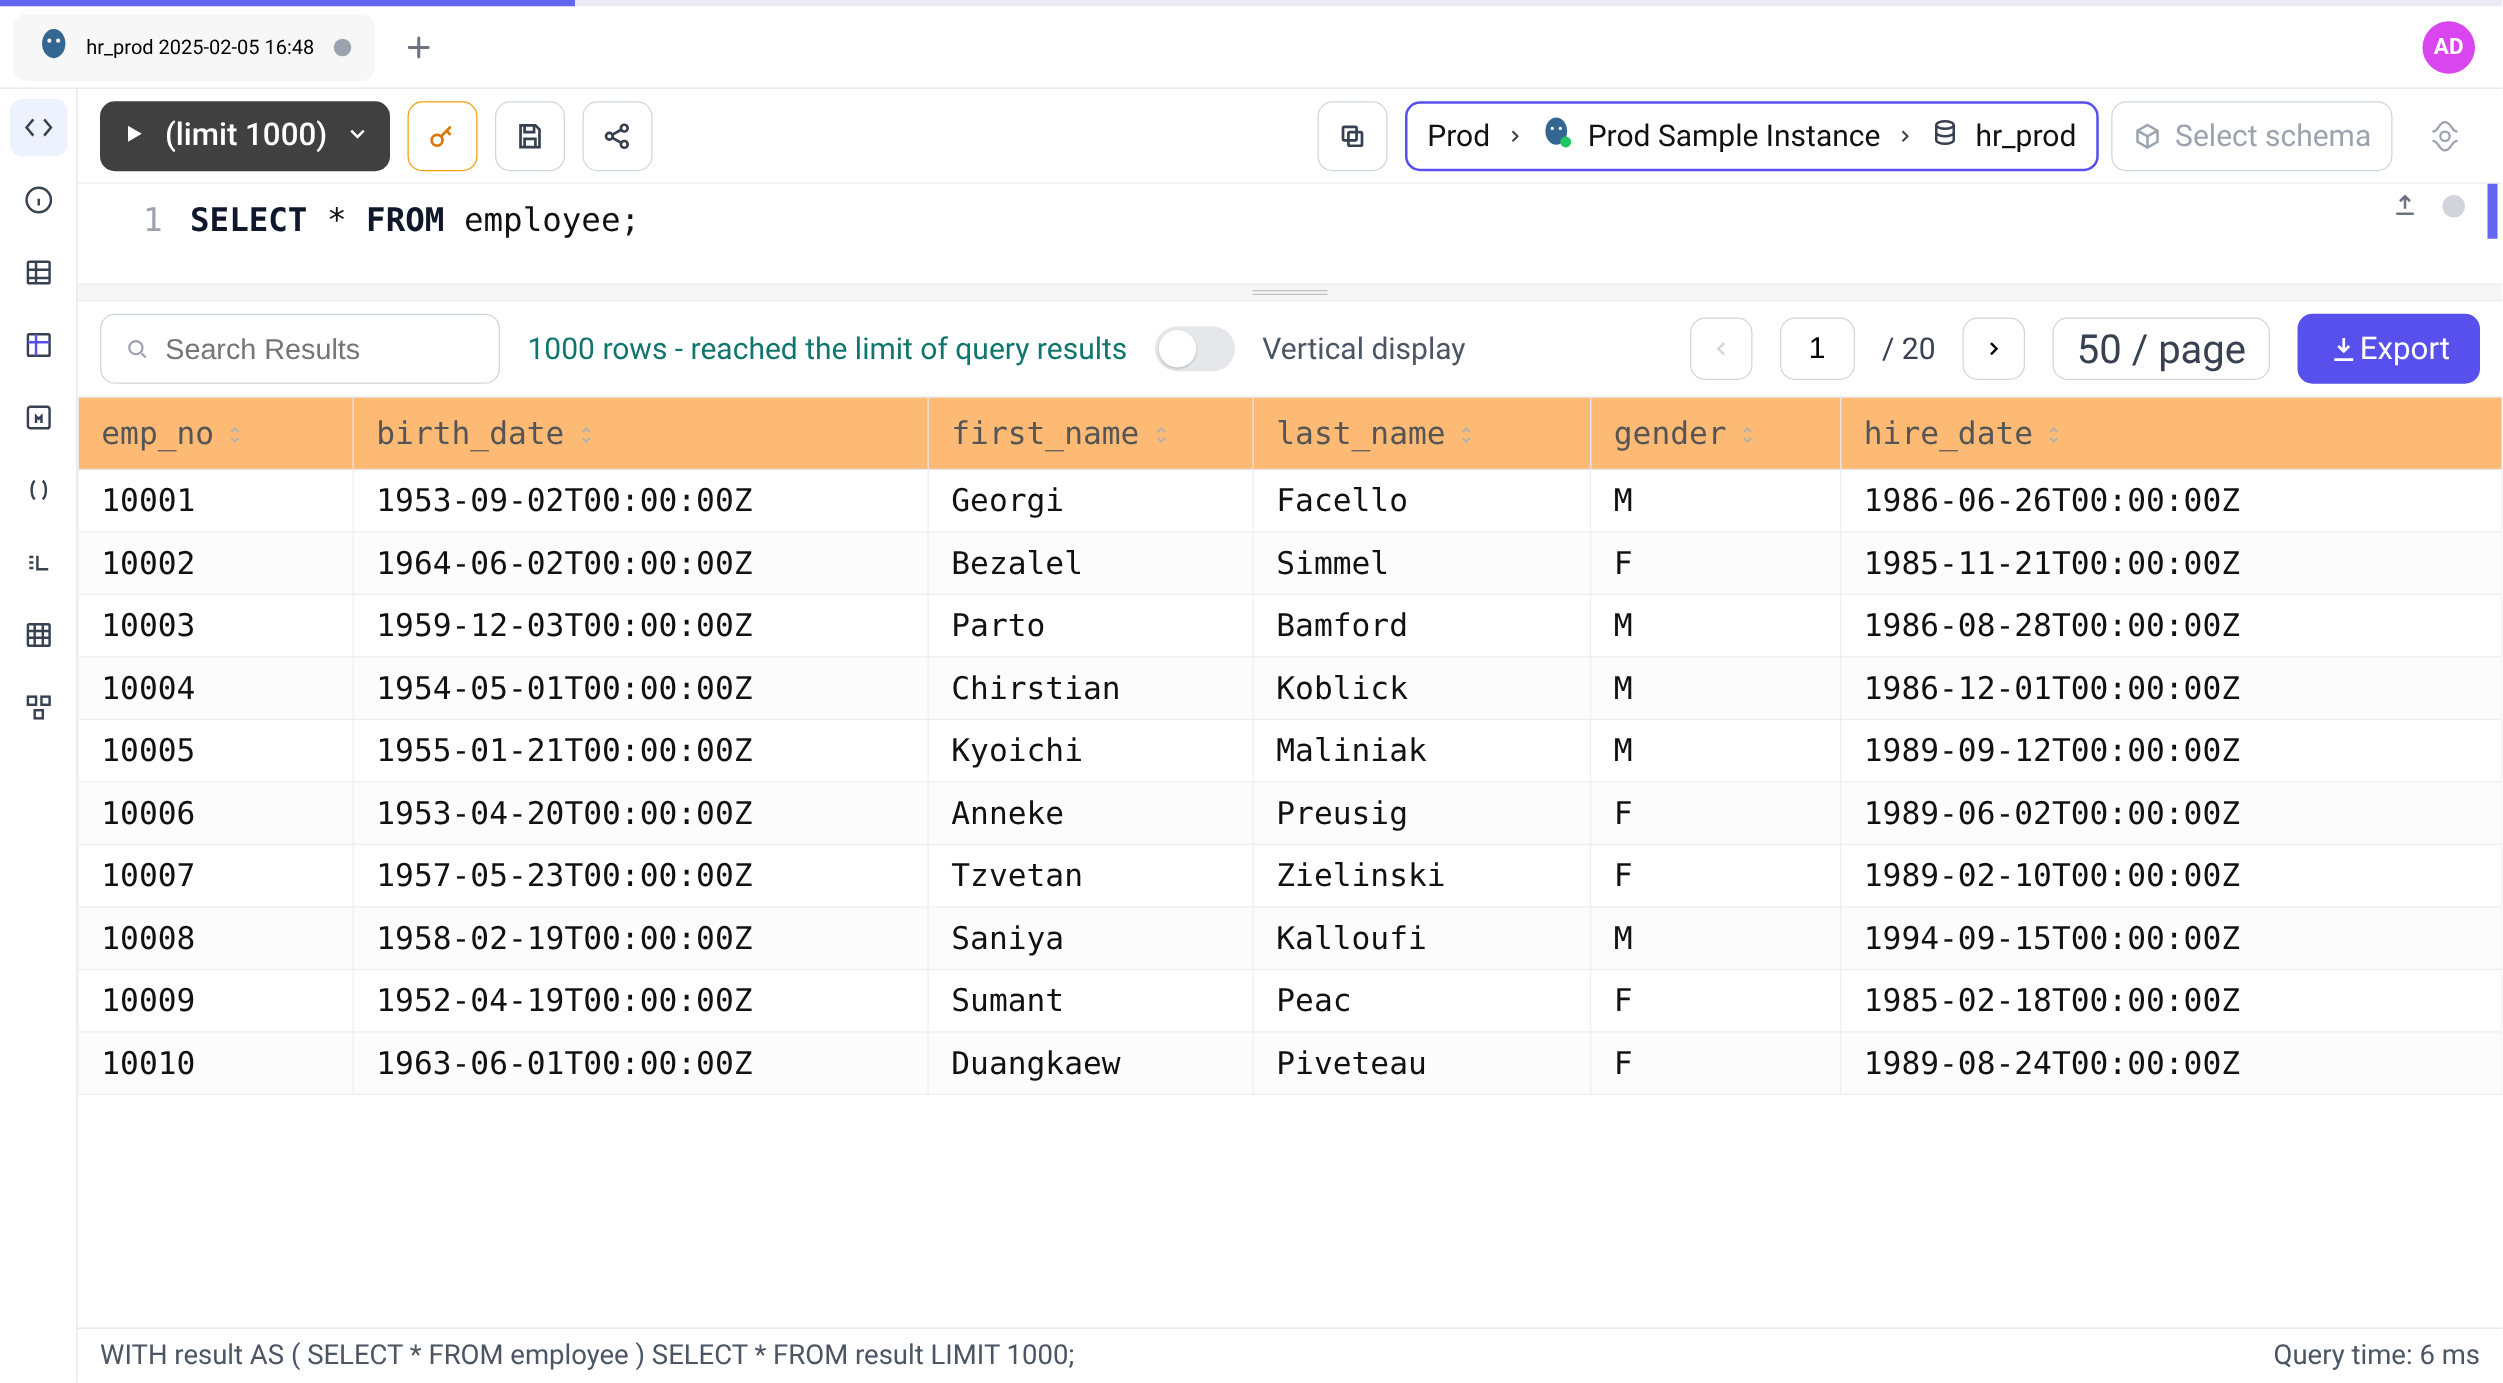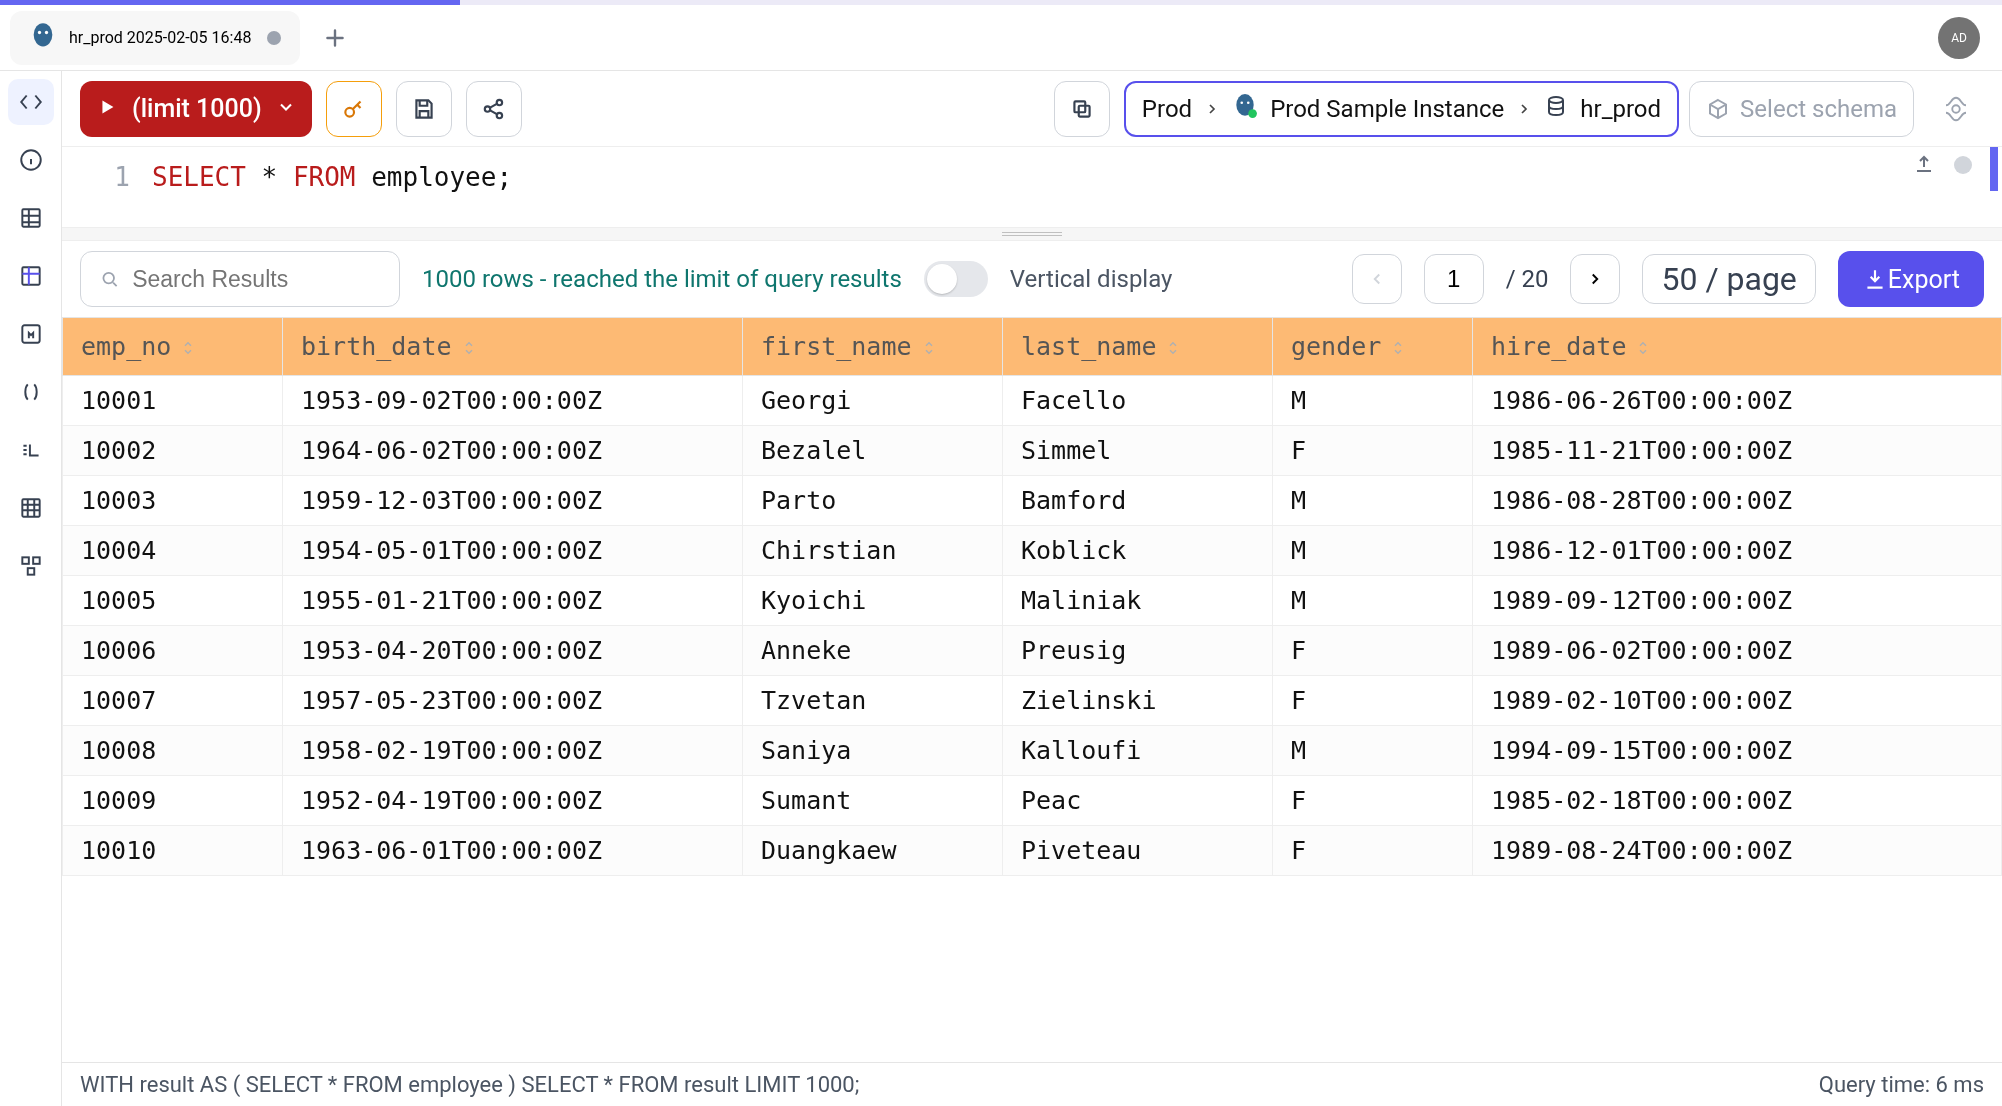--- a/index.html
+++ b/index.html
@@ -12,34 +12,34 @@
 
   
   .tab-strip { height: 66px; display: flex; align-items: center; padding: 0 10px; border-bottom: 1px solid #e5e5e5; gap: 10px; }
   .tab { display: flex; align-items: center; gap: 12px; padding: 10px 18px; border-radius: 12px; background: #fff; border: 1px solid transparent; justify-content: space-between; }
   .tab.active { background: #f7f7f7; }
   .tab-icon svg { width: 28px; height: 28px; }
   .tab-dirty { width: 14px; height: 14px; border-radius: 50%; background: #9ca3af; margin-left: 4px; }
   .new-tab-btn { width: 50px; height: 50px; display: flex; align-items: center; justify-content: center; border-radius: 10px; cursor: pointer; }
   .new-tab-btn svg { width: 26px; height: 26px; stroke: #6b7280; }
   .spacer { flex: 1; }
-  .avatar { width: 42px; height: 42px; border-radius: 50%; background: #737373; color: #fff; display: flex; align-items: center; justify-content: center; font-size: 12px; font-weight: 400; margin-right: 12px; }
+  .avatar { width: 42px; height: 42px; border-radius: 50%; background: #d946ef; color: #fff; display: flex; align-items: center; justify-content: center; font-size: 18px; font-weight: 700; margin-right: 12px; }
 
   
   .main { flex: 1; display: flex; min-height: 0; }
   .left-rail { width: 62px; border-right: 1px solid #e5e5e5; display: flex; flex-direction: column; align-items: center; padding-top: 8px; gap: 12px; }
   .rail-item { width: 46px; height: 46px; display: flex; align-items: center; justify-content: center; border-radius: 10px; cursor: pointer; }
   .rail-item.active { background: #eef2ff; }
   .rail-item svg { width: 26px; height: 26px; stroke: #374151; fill: none; stroke-width: 1.8; }
 
   .content { flex: 1; display: flex; flex-direction: column; min-width: 0; }
 
   
   .toolbar { height: 76px; display: flex; align-items: center; padding: 0 18px; gap: 14px; border-bottom: 1px solid #eee; }
-  .run-btn { display: flex; align-items: center; background: #b91c1c; color: #fff; border-radius: 12px; height: 56px; padding: 0 16px 0 16px; gap: 14px; cursor: pointer; }
+  .run-btn { display: flex; align-items: center; background: #404040; color: #fff; border-radius: 12px; height: 56px; padding: 0 16px 0 16px; gap: 14px; cursor: pointer; }
   .run-btn .play svg { width: 22px; height: 22px; fill: #fff; }
   .run-btn .label { font-size: 25px; font-weight: 500; }
   .run-btn .chev svg { width: 20px; height: 20px; stroke: #fff; fill:none; stroke-width:2.5; }
   .icon-btn { width: 56px; height: 56px; border: 1px solid #d1d5db; border-radius: 12px; display: flex; align-items: center; justify-content: center; cursor: pointer; background:#fff; }
   .icon-btn svg { width: 26px; height: 26px; stroke: #374151; fill: none; stroke-width: 2; }
   .icon-btn.key { border-color: #f59e0b; }
   .icon-btn.key svg { stroke: #d97706; }
   .toolbar .gap { flex: 1; }
   .breadcrumb-wrap { display: flex; align-items: center; gap: 10px; }
   .bc { display:flex; align-items:center; height:56px; border:2px solid #5850ec; border-radius:12px; padding:0 16px; gap:12px; font-size:24px; color:#111; }
@@ -48,21 +48,21 @@
   .bc .db-icon svg{width:24px;height:24px;stroke:#374151;fill:none;stroke-width:2;}
   .schema-box{display:flex;align-items:center;height:56px;border:1px solid #d1d5db;border-radius:12px;padding:0 16px;gap:10px;color:#9ca3af;font-size:24px;}
   .schema-box svg{width:24px;height:24px;stroke:#9ca3af;fill:none;stroke-width:2;}
   .ai-btn{width:56px;height:56px;border-radius:12px;display:flex;align-items:center;justify-content:center;cursor:pointer;}
   .ai-btn svg{width:30px;height:30px;stroke:#9ca3af;fill:none;stroke-width:1.5;}
 
   
   .editor { height: 80px; display:flex; padding: 10px 0 0 0; position:relative; }
   .gutter{width:90px;text-align:right;padding-right:22px;color:#9ca3af;font-family:ui-monospace,Menlo,monospace;font-size:26px;line-height:40px;}
   .code{flex:1;font-family:ui-monospace,Menlo,monospace;font-size:26px;line-height:40px;}
-  .kw{color:#b91c1c;font-weight:400;}
+  .kw{color:#0f172a;font-weight:700;}
   .op{color:#111;}
   .ident{color:#111;}
   .editor-icons{position:absolute;right:30px;top:4px;display:flex;gap:18px;align-items:center;}
   .editor-icons svg{width:24px;height:24px;stroke:#6b7280;fill:none;stroke-width:2;}
   .dot-grey{width:18px;height:18px;border-radius:50%;background:#d1d5db;}
   .tick-blue{position:absolute;right:4px;top:0;width:8px;height:44px;background:#6366f1;}
 
   .splitter{height:14px;background:#f6f6f6;border-top:1px solid #eee;border-bottom:1px solid #eee;display:flex;align-items:center;justify-content:center;}
   .splitter .grip{width:60px;height:4px;border-top:1px solid #c0c0c0;border-bottom:1px solid #c0c0c0;}
 

